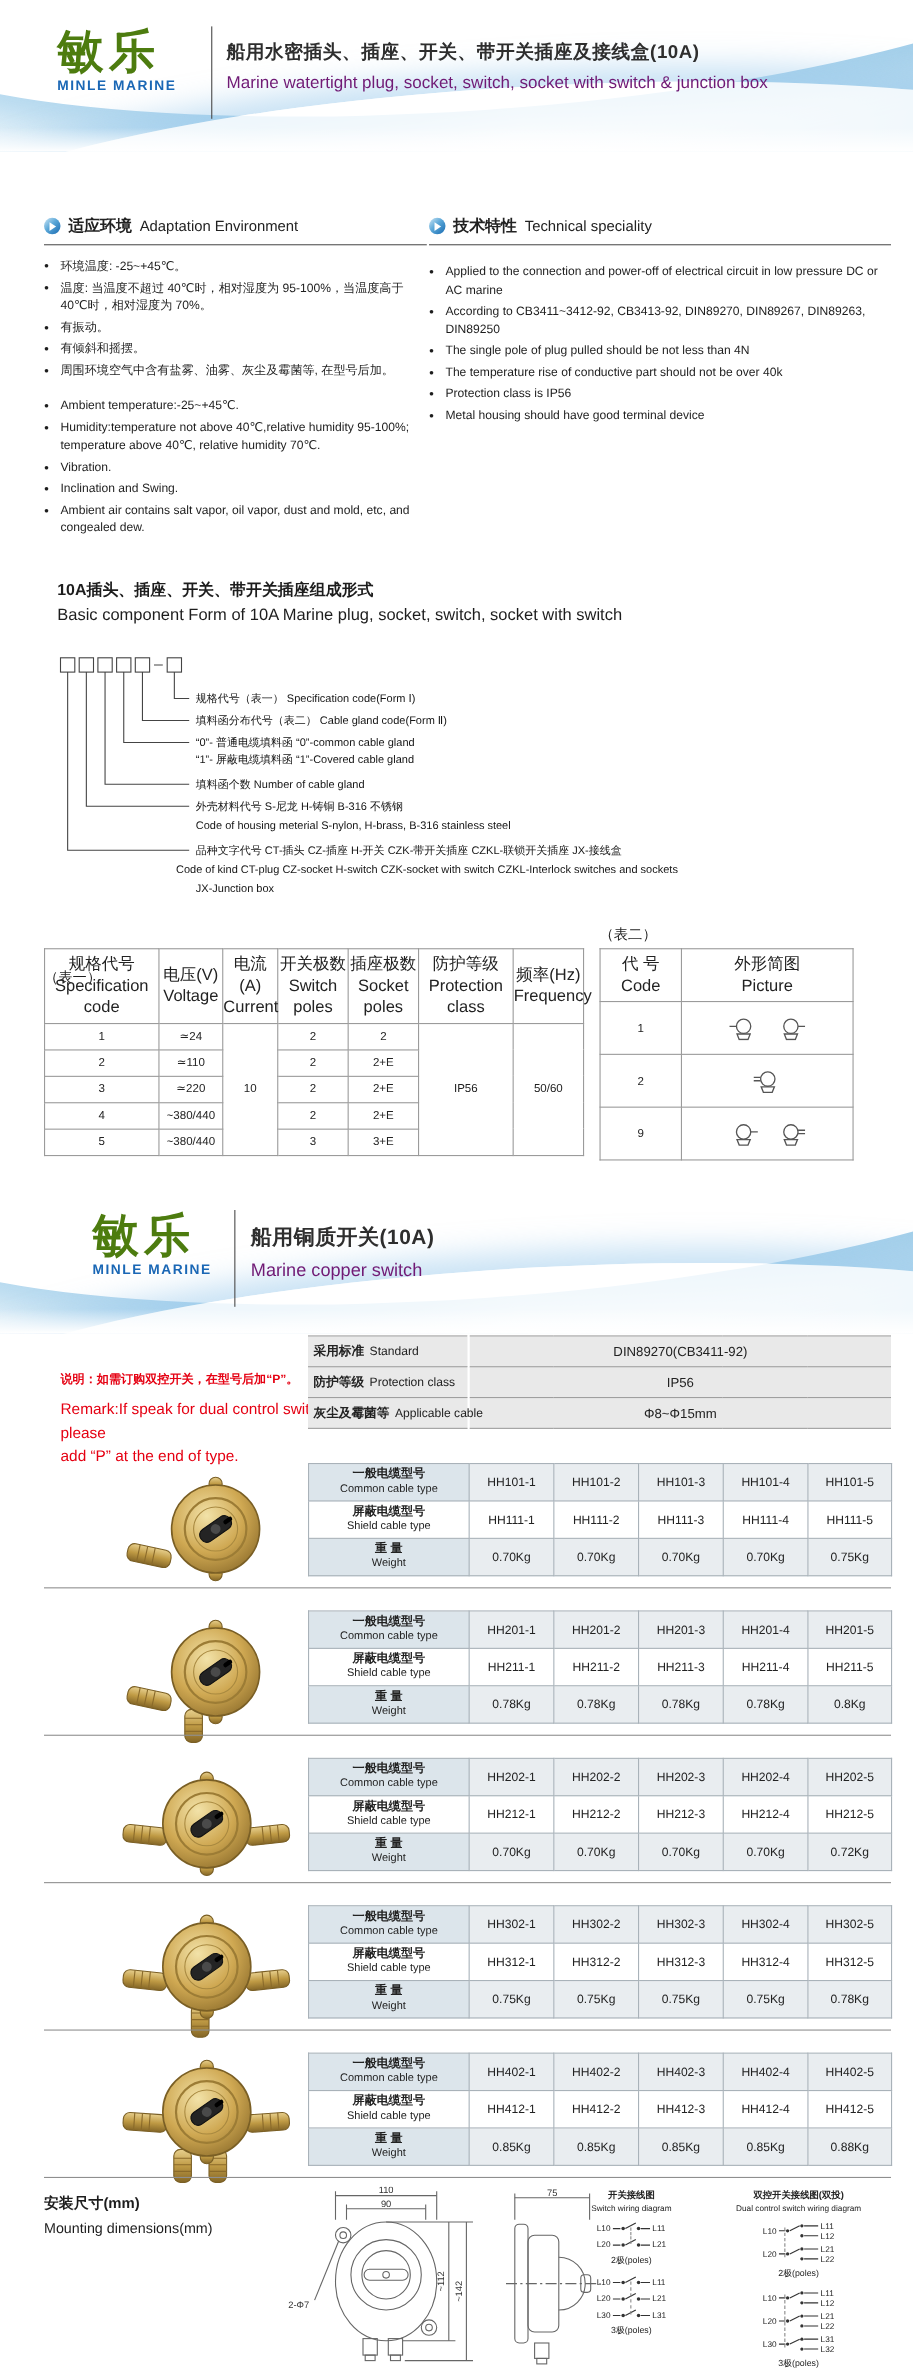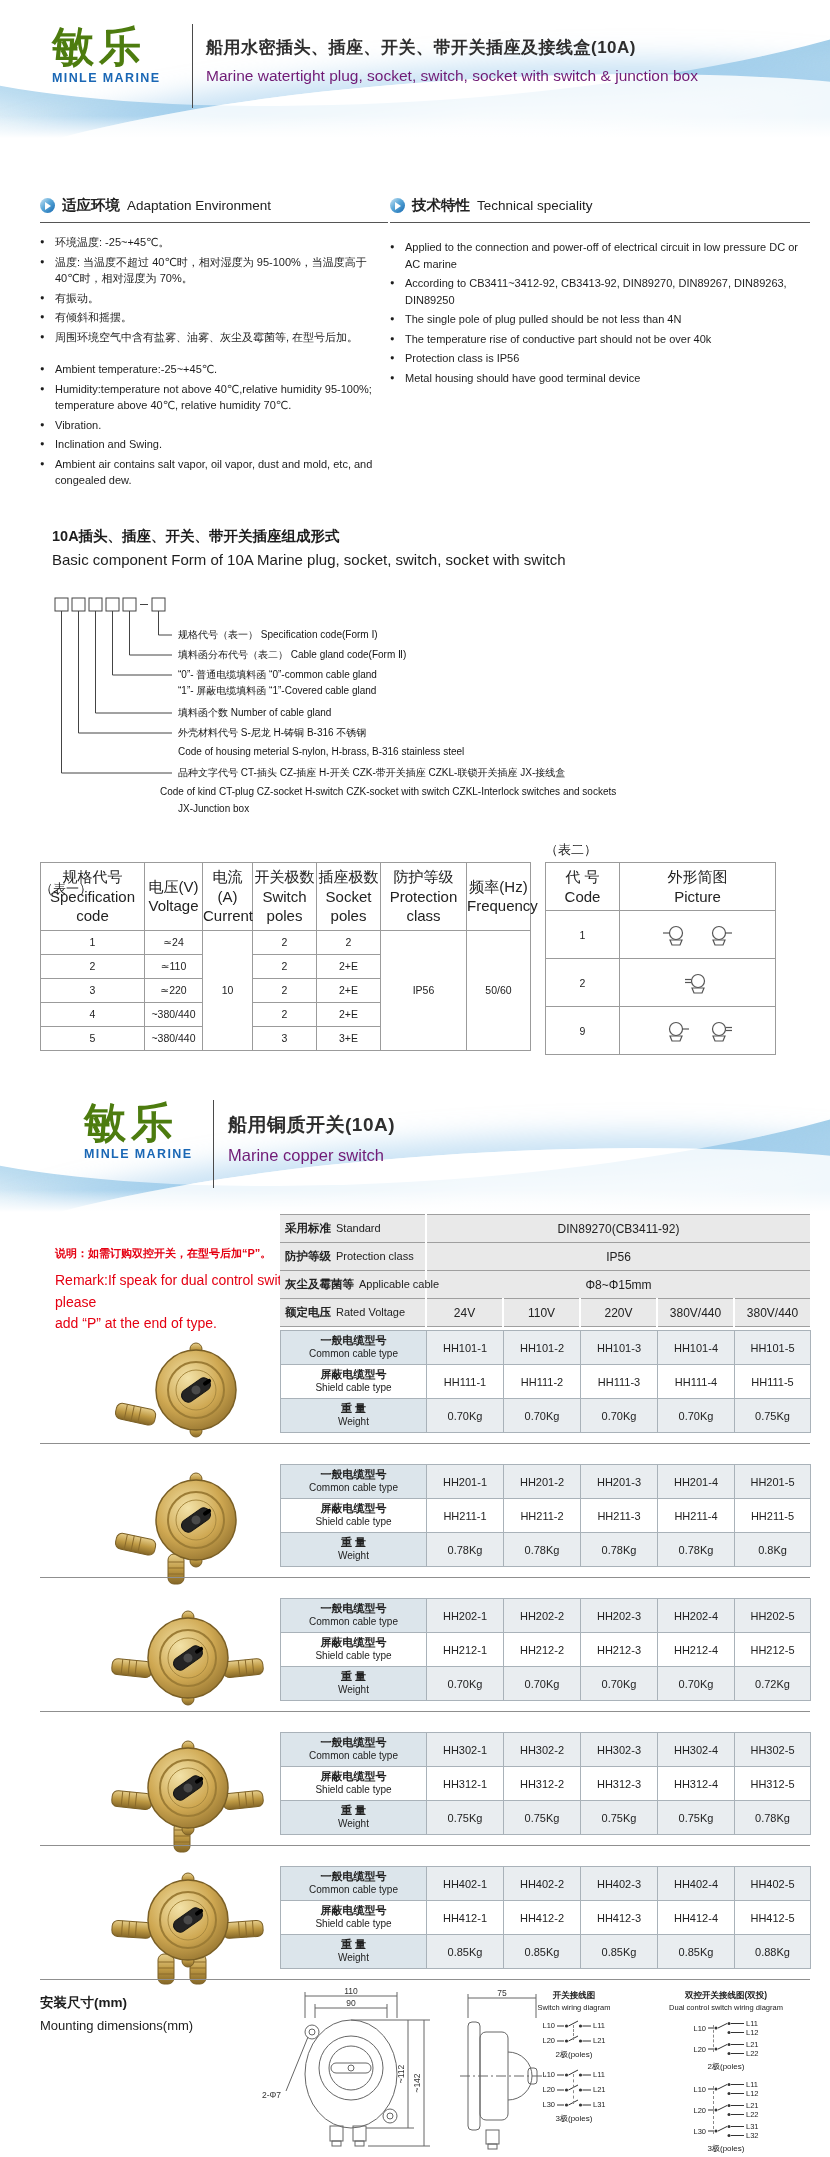--- a/index.html
+++ b/index.html
@@ -378,28 +378,20 @@
       <td colspan="5">DIN89270(CB3411-92)</td>
     </tr>
     <tr>
       <td class="sl"><b>防护等级</b><span>Protection class</span></td>
       <td colspan="5">IP56</td>
     </tr>
     <tr>
       <td class="sl"><b>灰尘及霉菌等</b><span>Applicable cable</span></td>
       <td colspan="5">Φ8~Φ15mm</td>
     </tr>
-    <tr>
-      <td class="sl"><b>额定电压</b><span>Rated Voltage</span></td>
-      <td>24V</td>
-      <td>110V</td>
-      <td>220V</td>
-      <td>380V/440</td>
-      <td>380V/440</td>
-    </tr>
   </tbody>
     </table>
 
   <div class="pimg" style="top:1334px;">
     <svg width="175" height="118" viewBox="0 0 175 118">
         <use href="#glandH" transform="translate(16,76) rotate(12)"></use>
         <use href="#swface" transform="translate(96,56)"></use>
       </svg>
   </div>
   <table class="ptab" style="top:1330px;">

